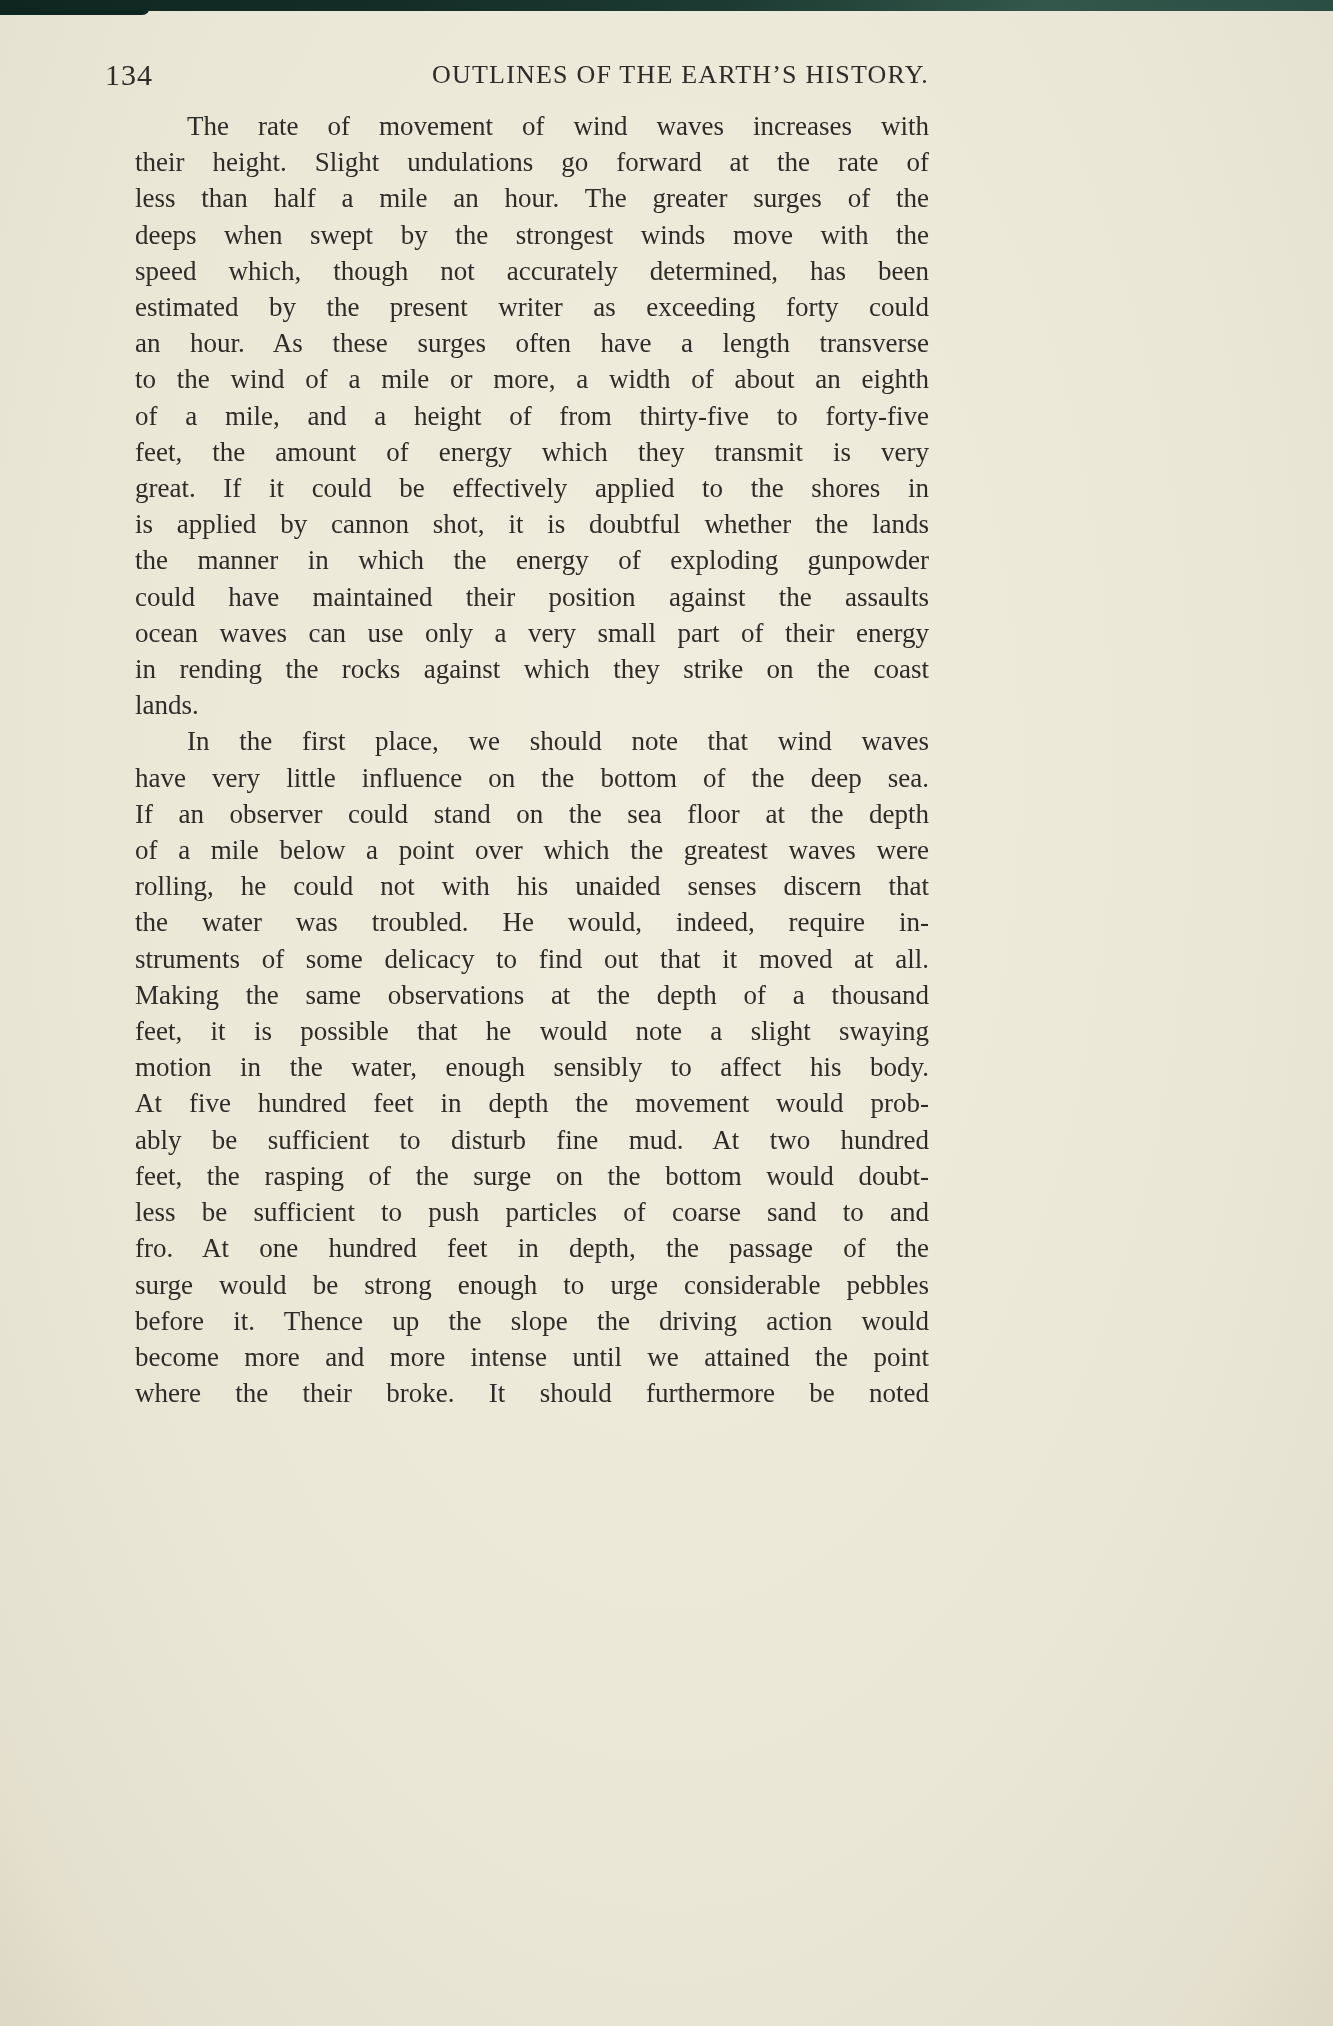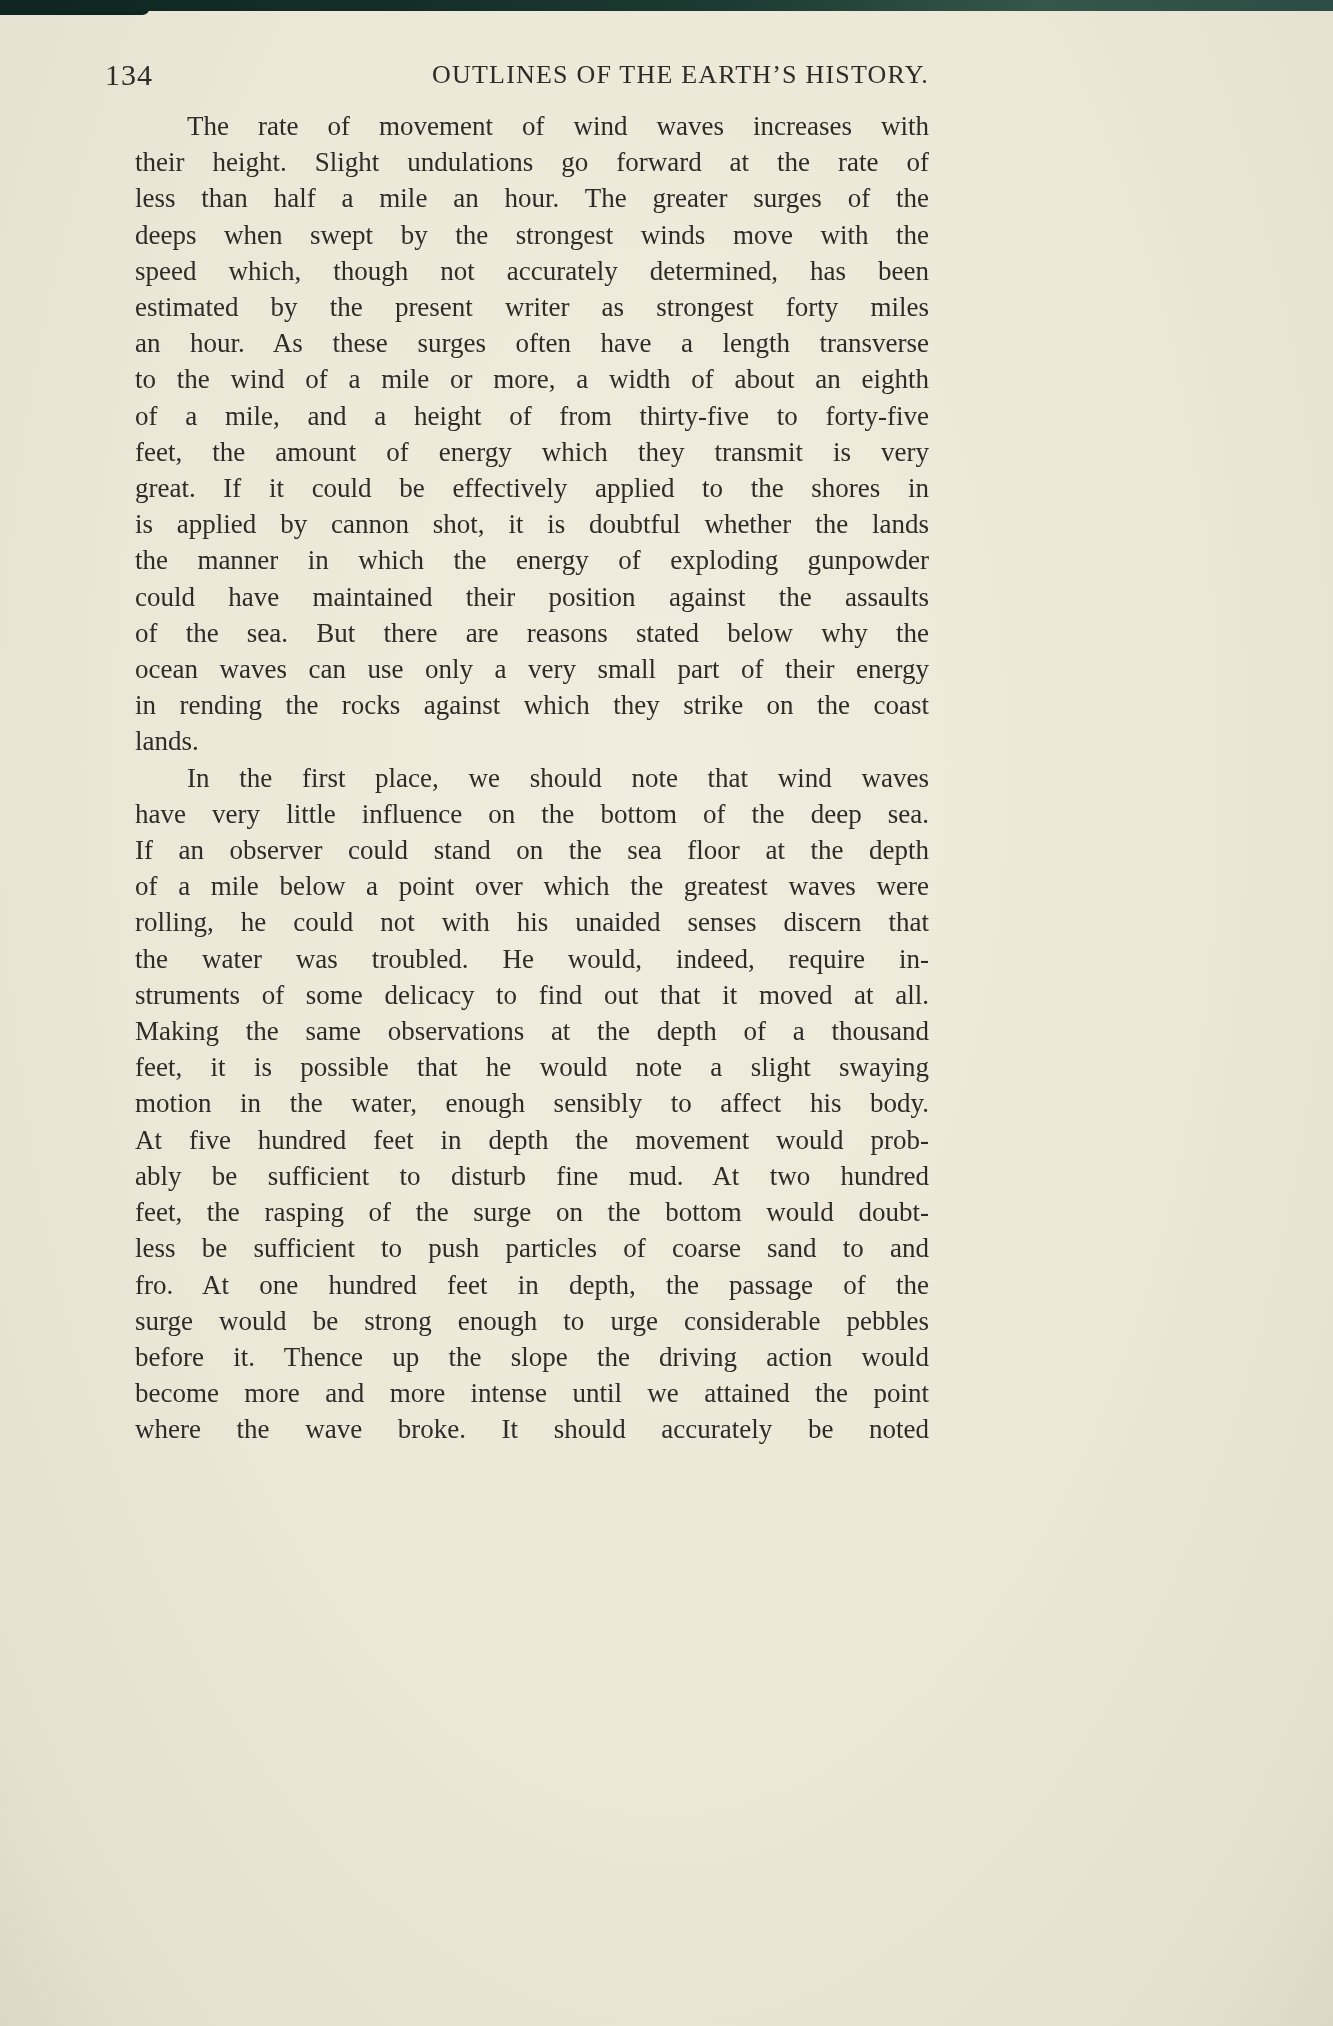--- a/index.html
+++ b/index.html
@@ -80,30 +80,29 @@
     <span class="page-number">134</span>
     <span class="running-title">OUTLINES OF THE EARTH’S HISTORY.</span>
   </div>
 
   <div class="text-block" id="text-block">
       <div class="line indent">The rate of movement of wind waves increases with</div>
       <div class="line">their height.  Slight undulations go forward at the rate of</div>
       <div class="line">less than half a mile an hour.  The greater surges of the</div>
       <div class="line">deeps when swept by the strongest winds move with the</div>
       <div class="line">speed which, though not accurately determined, has been</div>
-      <div class="line">estimated by the present writer as strongest forty miles</div>
+      <div class="line">estimated by the present writer as exceeding forty could</div>
       <div class="line">an hour.  As these surges often have a length transverse</div>
       <div class="line">to the wind of a mile or more, a width of about an eighth</div>
       <div class="line">of a mile, and a height of from thirty-five to forty-five</div>
       <div class="line">feet, the amount of energy which they transmit is very</div>
       <div class="line">great.  If it could be effectively applied to the shores in</div>
       <div class="line">is applied by cannon shot, it is doubtful whether the lands</div>
       <div class="line">the manner in which the energy of exploding gunpowder</div>
       <div class="line">could have maintained their position against the assaults</div>
-      <div class="line">of the sea.  But there are reasons stated below why the</div>
       <div class="line">ocean waves can use only a very small part of their energy</div>
       <div class="line">in rending the rocks against which they strike on the coast</div>
       <div class="line no-stretch">lands.</div>
       <div class="line indent">In the first place, we should note that wind waves</div>
       <div class="line">have very little influence on the bottom of the deep sea.</div>
       <div class="line">If an observer could stand on the sea floor at the depth</div>
       <div class="line">of a mile below a point over which the greatest waves were</div>
       <div class="line">rolling, he could not with his unaided senses discern that</div>
       <div class="line">the water was troubled.  He would, indeed, require in-</div>
       <div class="line">struments of some delicacy to find out that it moved at all.</div>
@@ -111,15 +110,15 @@
       <div class="line">feet, it is possible that he would note a slight swaying</div>
       <div class="line">motion in the water, enough sensibly to affect his body.</div>
       <div class="line">At five hundred feet in depth the movement would prob-</div>
       <div class="line">ably be sufficient to disturb fine mud.  At two hundred</div>
       <div class="line">feet, the rasping of the surge on the bottom would doubt-</div>
       <div class="line">less be sufficient to push particles of coarse sand to and</div>
       <div class="line">fro.  At one hundred feet in depth, the passage of the</div>
       <div class="line">surge would be strong enough to urge considerable pebbles</div>
       <div class="line">before it.  Thence up the slope the driving action would</div>
       <div class="line">become more and more intense until we attained the point</div>
-      <div class="line">where the wave broke.  It should accurately be noted</div>
+      <div class="line">where the their broke.  It should furthermore be noted</div>
     </div>
 </div>
 
 </body></html>

